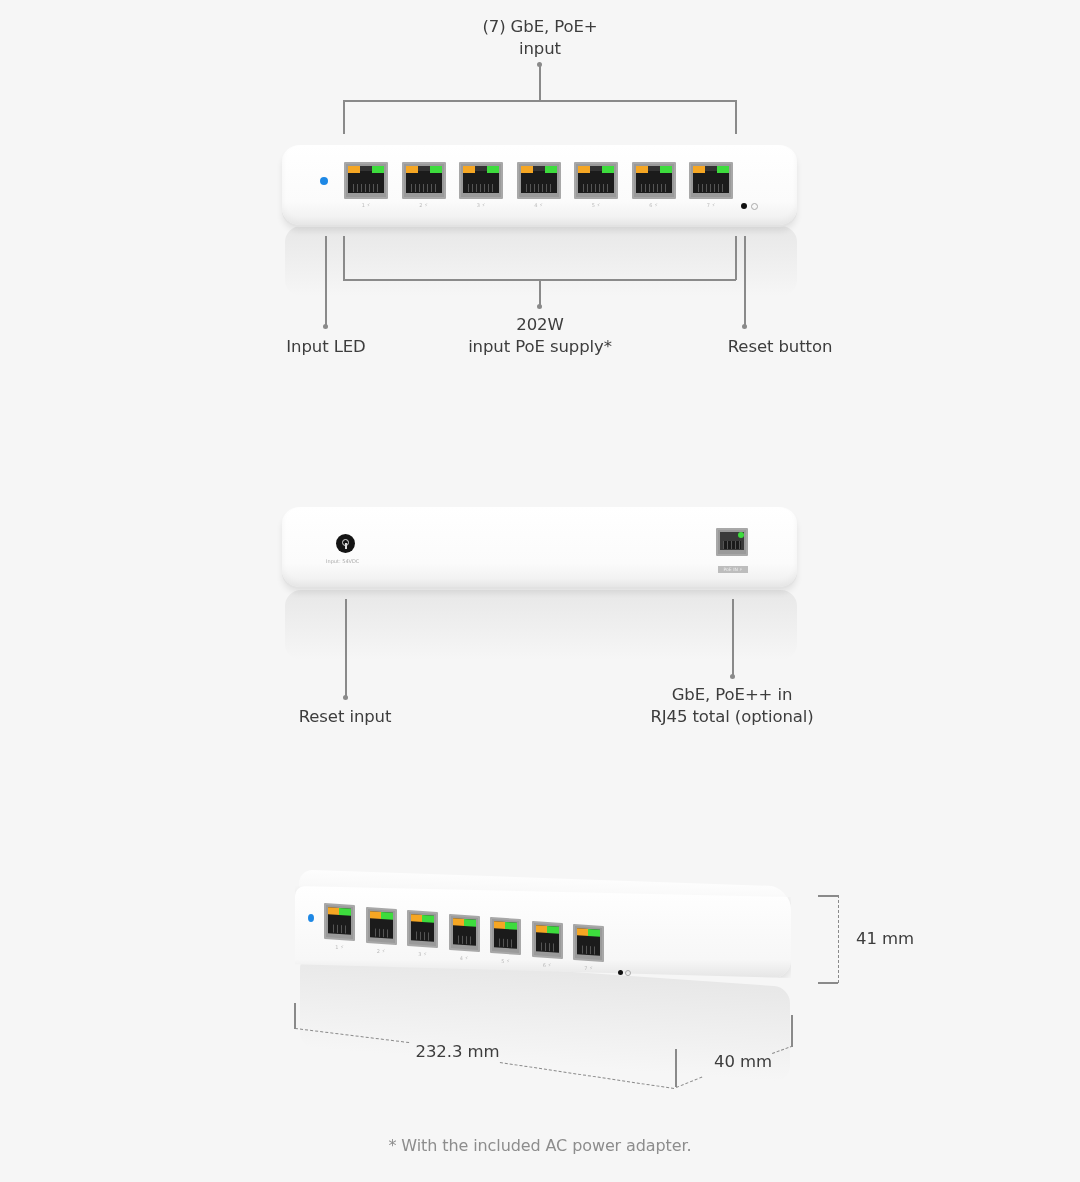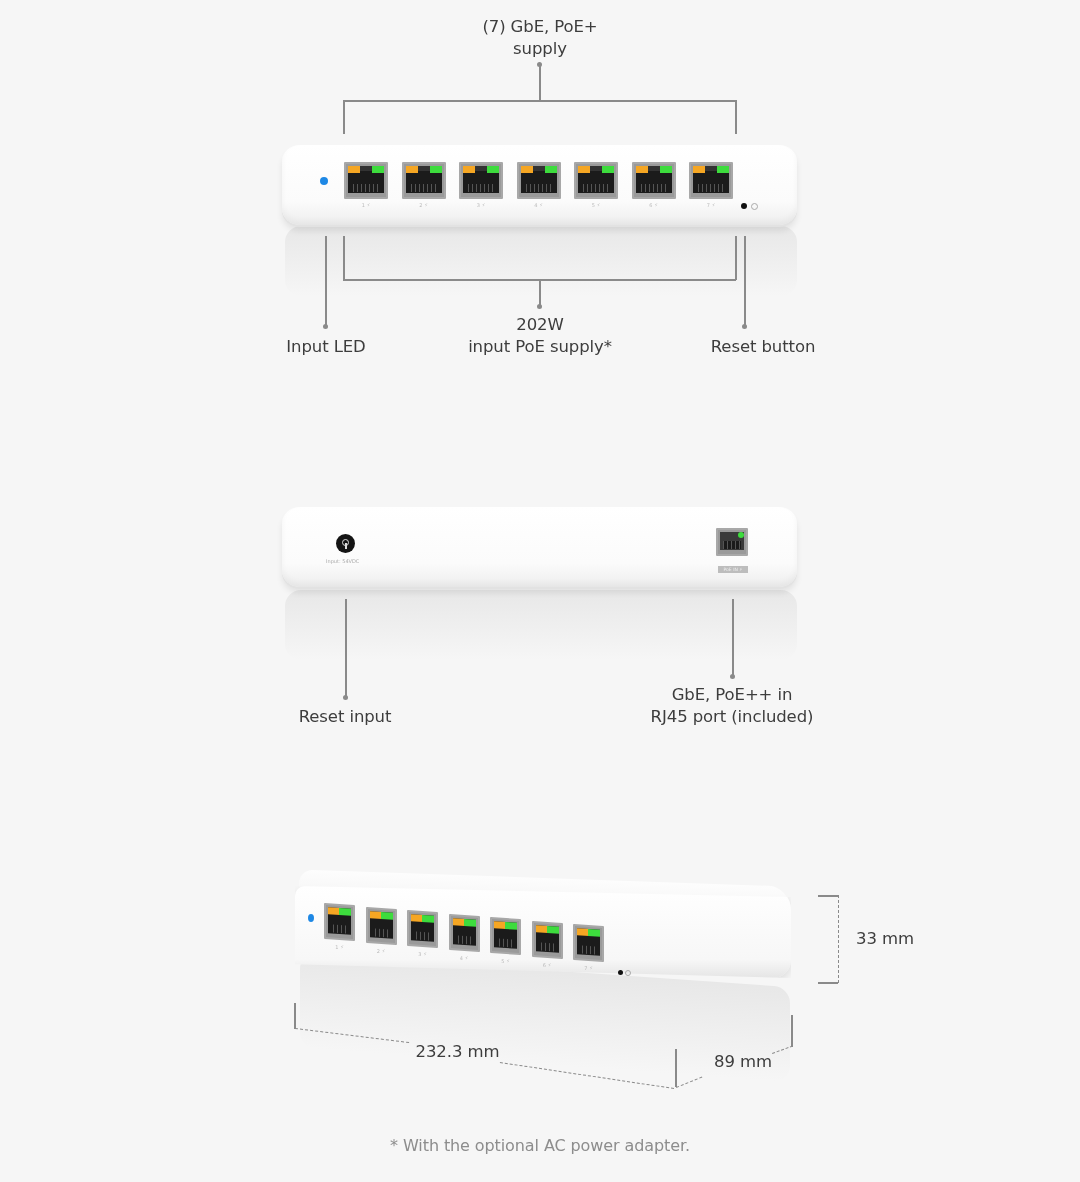--- a/index.html
+++ b/index.html
@@ -36,21 +36,21 @@
 
   .dashed-h { position: absolute; border-top: 1.5px dashed #8a8a8a; height: 0; transform-origin: 0 0; }
   .dashed-v { position: absolute; border-left: 1.5px dashed #8a8a8a; width: 0; }
 </style>
 </head>
 <body>
 
 <section>
   <div class="label" style="left:440px; top:16px; width:200px;">
     <div>(7) GbE, PoE+</div>
-    <div>supply</div>
+    <div>input</div>
   </div>
   <div class="dot" style="left:537px; top:62px;"></div>
   <div class="line" style="left:539px; top:64px; width:1.5px; height:37px;"></div>
   <div class="line" style="left:343px; top:100px; width:393px; height:1.5px;"></div>
   <div class="line" style="left:343px; top:100px; width:1.5px; height:34px;"></div>
   <div class="line" style="left:735px; top:100px; width:1.5px; height:34px;"></div>
 
   <div class="reflection" style="left:285px; top:226px; width:512px; height:70px;"></div>
   <div class="device" style="left:282px; top:145px; width:515px; height:80px;">
     <div class="power-led" style="left:38px; top:32px;"></div>
@@ -125,21 +125,21 @@
   <div class="line" style="left:343px; top:279px; width:393px; height:1.5px;"></div>
   <div class="line" style="left:539px; top:280px; width:1.5px; height:26px;"></div>
   <div class="dot" style="left:537px; top:304px;"></div>
   <div class="label" style="left:440px; top:314px; width:200px;">
     <div>202W</div>
     <div>input PoE supply*</div>
   </div>
 
   <div class="line" style="left:744px; top:236px; width:1.5px; height:90px;"></div>
   <div class="dot" style="left:742px; top:324px;"></div>
-  <div class="label" style="left:703px; top:336px; width:120px;">Reset button</div>
+  <div class="label" style="left:720px; top:336px; width:120px;">Reset button</div>
 </section>
 
 <section>
   <div class="reflection" style="left:285px; top:590px; width:512px; height:70px;"></div>
   <div class="device" style="left:282px; top:507px; width:515px; height:80px;">
     <div style="position:absolute; left:54px; top:27px; width:19px; height:19px; border-radius:50%; background:#141414;">
       <div style="position:absolute; left:6px; top:5px; width:7px; height:7px; border-radius:50%; border:1.5px solid #ddd;"></div>
       <div style="position:absolute; left:9px; top:9px; width:1.5px; height:6px; background:#ddd;"></div>
     </div>
     <div style="position:absolute; left:44px; top:51px; font-size:5px; color:#aaa; white-space:nowrap;">Input: 54VDC</div>
@@ -152,21 +152,21 @@
   </div>
 
   <div class="line" style="left:345px; top:599px; width:1.5px; height:98px;"></div>
   <div class="dot" style="left:343px; top:695px;"></div>
   <div class="label" style="left:285px; top:706px; width:120px;">Reset input</div>
 
   <div class="line" style="left:732px; top:599px; width:1.5px; height:77px;"></div>
   <div class="dot" style="left:730px; top:674px;"></div>
   <div class="label" style="left:622px; top:684px; width:220px;">
     <div>GbE, PoE++ in</div>
-    <div>RJ45 port (included)</div>
+    <div>RJ45 total (optional)</div>
   </div>
 </section>
 
 <section>
   <div class="reflection" style="left:300px; top:970px; width:490px; height:95px; transform:skewY(4deg);"></div>
   <div style="position:absolute; left:295px; top:878px; width:496px; height:105px;">
 
     <div style="position:absolute; left:4px; top:0; width:490px; height:30px; background:linear-gradient(#fdfdfd,#f4f4f4); border-radius:14px 20px 0 0; transform:skewY(2deg);"></div>
 
     <div style="position:absolute; left:0; top:8px; width:496px; height:92px; background:linear-gradient(#ffffff 0%, #f7f7f7 80%, #e5e5e5 100%); border-radius:10px 24px 18px 14px; clip-path:polygon(0 0, 100% 12%, 100% 100%, 0 85%); box-shadow:0 4px 8px rgba(0,0,0,0.1);"></div>
@@ -229,27 +229,27 @@
         </div>
         <div class="port-num" style="left: 278px; top: 87px; width: 31px;">7 ⚡</div>
       </div>
     <div class="reset-dot" style="left:323px; top:92px; width:5px; height:5px;"></div>
     <div class="reset-ring" style="left:330px; top:92px; width:6px; height:6px;"></div>
   </div>
 
   <div class="line" style="left:818px; top:895px; width:20px; height:1.5px;"></div>
   <div class="dashed-v" style="left:838px; top:895px; height:88px;"></div>
   <div class="line" style="left:818px; top:982px; width:20px; height:1.5px;"></div>
-  <div class="label" style="left:850px; top:928px; width:70px;">33 mm</div>
+  <div class="label" style="left:850px; top:928px; width:70px;">41 mm</div>
 
   <div class="line" style="left:294px; top:1003px; width:1.5px; height:26px;"></div>
   <div class="dashed-h" style="left:295px; top:1028px; width:115px; transform:rotate(7deg);"></div>
   <div class="dashed-h" style="left:500px; top:1062px; width:176px; transform:rotate(8.5deg);"></div>
   <div class="label" style="left:405px; top:1041px; width:105px;">232.3 mm</div>
   <div class="line" style="left:675px; top:1049px; width:1.5px; height:38px;"></div>
 
   <div class="dashed-h" style="left:676px; top:1087px; width:28px; transform:rotate(-22deg);"></div>
   <div class="dashed-h" style="left:772px; top:1053px; width:22px; transform:rotate(-20deg);"></div>
   <div class="line" style="left:791px; top:1015px; width:1.5px; height:32px;"></div>
-  <div class="label" style="left:708px; top:1051px; width:70px;">89 mm</div>
+  <div class="label" style="left:708px; top:1051px; width:70px;">40 mm</div>
 </section>
 
-<div class="label" style="left:290px; top:1135px; width:500px; color:#8d8d8d; font-size:16px;">* With the optional AC power adapter.</div>
+<div class="label" style="left:290px; top:1135px; width:500px; color:#8d8d8d; font-size:16px;">* With the included AC power adapter.</div>
 
 </body></html>

